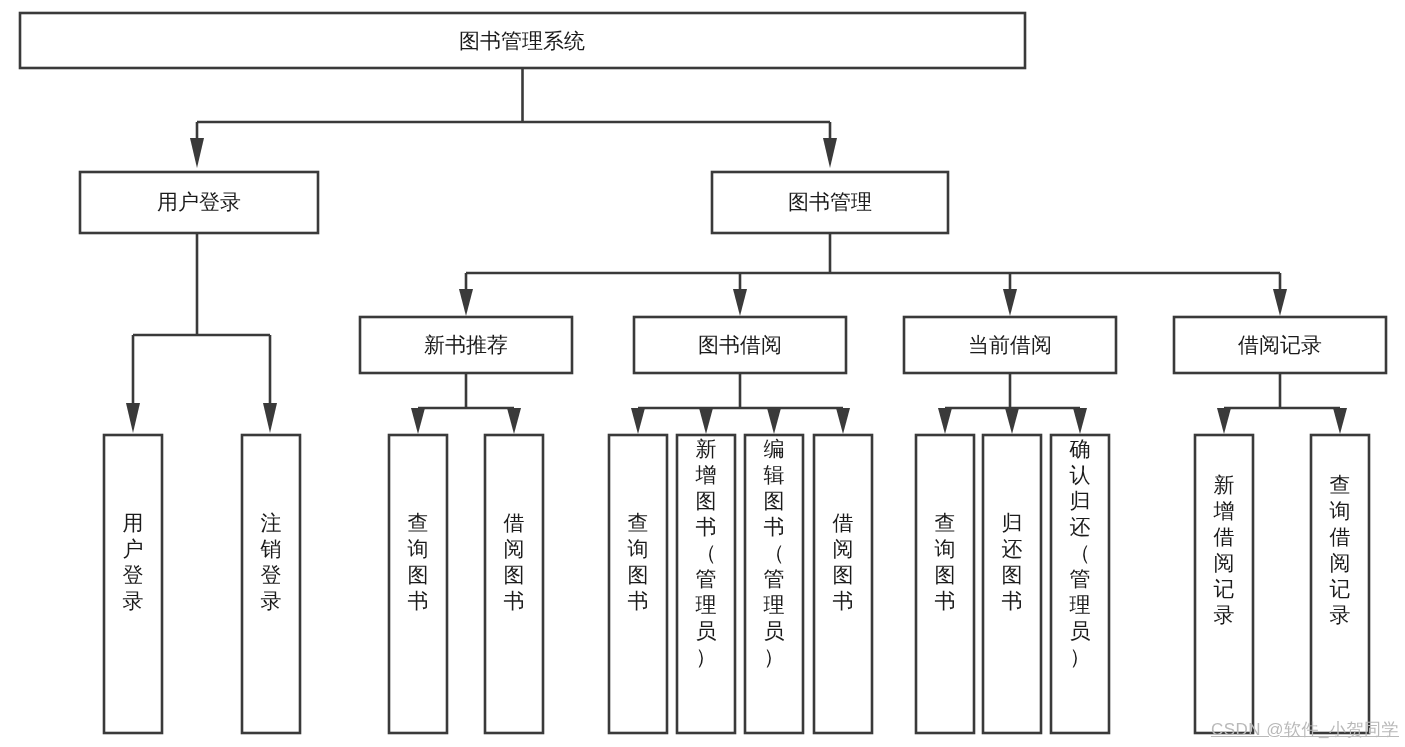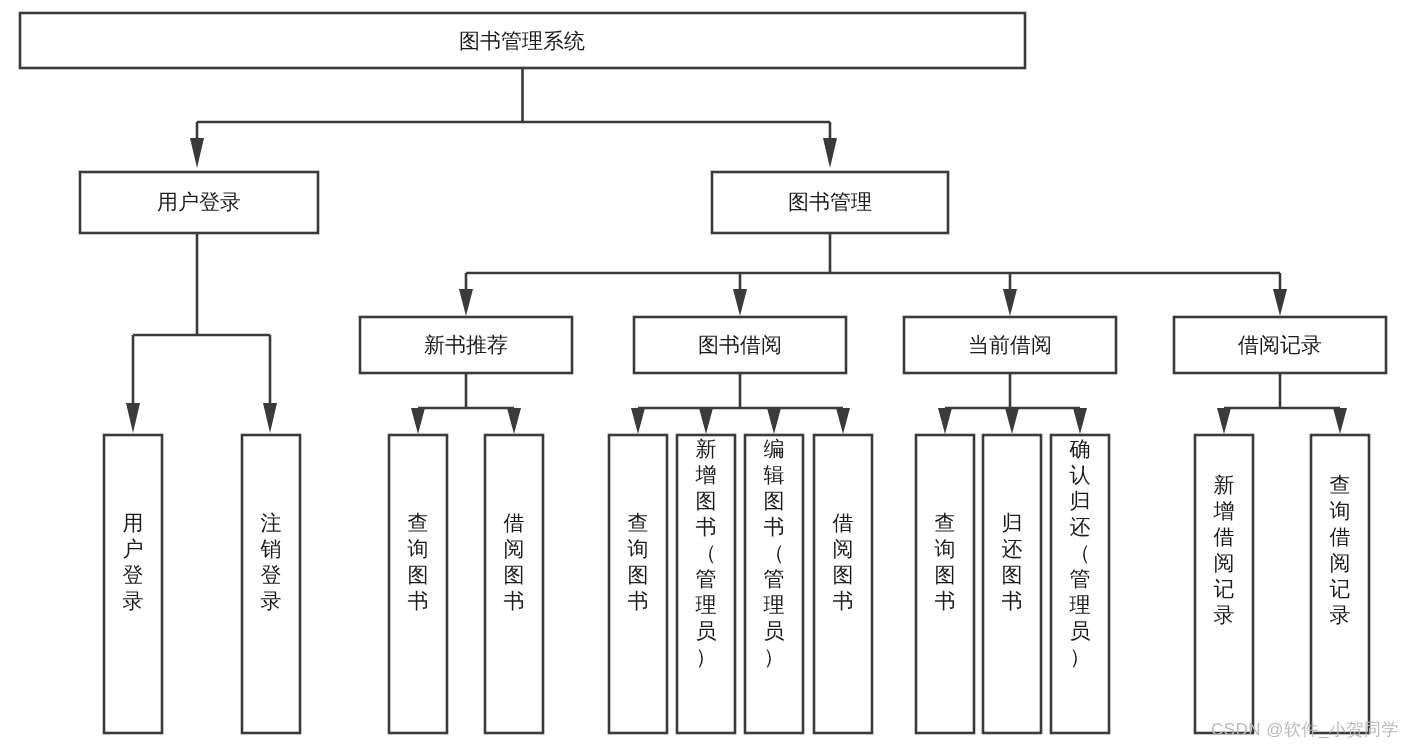--- a/index.html
+++ b/index.html
@@ -58,20 +58,21 @@
   .watermark-text {
     position: absolute;
     right: 6px;
     bottom: 6px;
     font-family: "Liberation Sans", "DejaVu Sans", sans-serif;
     font-size: 17px;
     color: #b9b9b9;
     letter-spacing: 0.5px;
     white-space: nowrap;
     pointer-events: none;
+    text-decoration: underline;
   }
 </style>
 </head>
 <body>
 
 <div id="diagram-root">
   <svg class="flow" viewBox="0 0 1405 747" xmlns="http://www.w3.org/2000/svg">
 
     <g>
 

